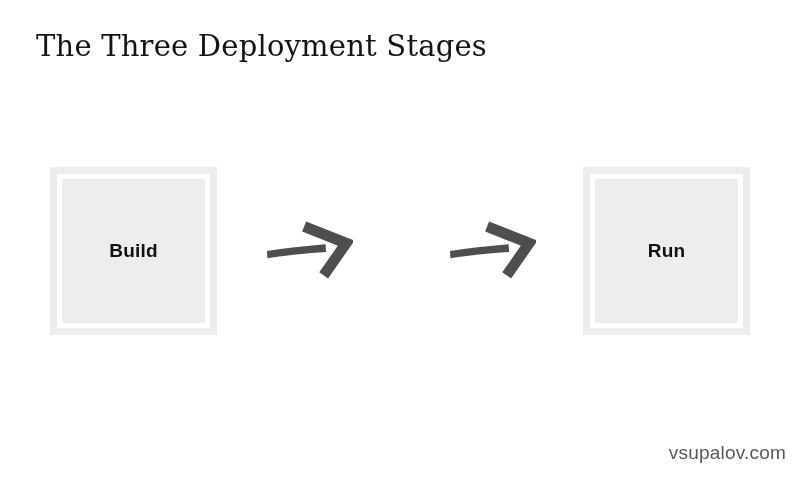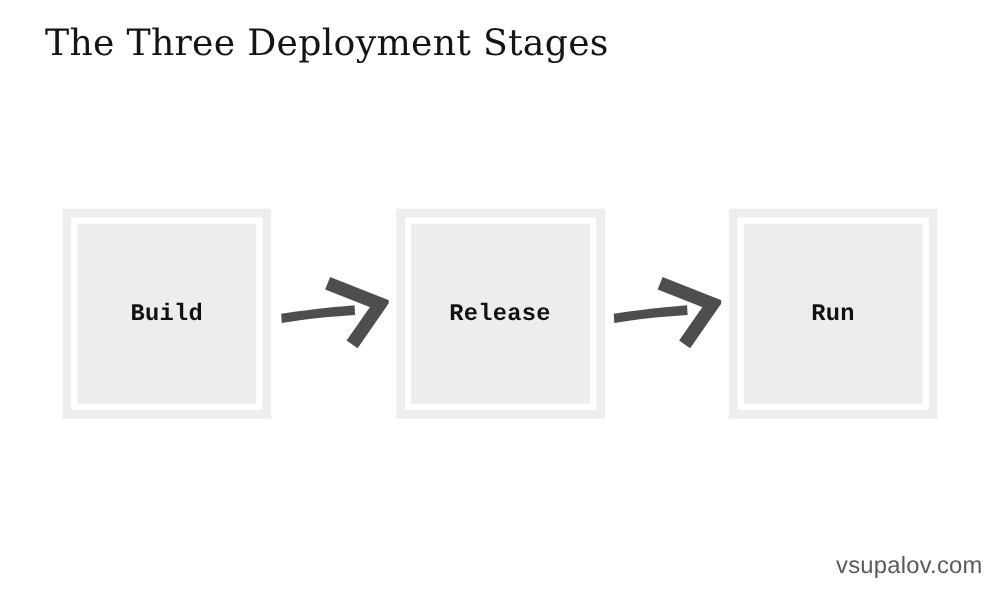--- a/index.html
+++ b/index.html
@@ -16,21 +16,21 @@
     position: relative;
     width: 800px;
     height: 480px;
     background: #ffffff;
     overflow: hidden;
     font-family: "Liberation Sans", sans-serif;
   }
   .title {
     position: absolute;
     left: 36px;
-    top: 16px;
+    top: 28px;
     font-family: "DejaVu Serif", serif;
     font-weight: 500;
     font-size: 29px;
     line-height: 1.25;
     color: var(--title-text);
     letter-spacing: 0.2px;
     white-space: nowrap;
   }
   .flow {
     position: absolute;
@@ -56,21 +56,20 @@
     border: 5px solid var(--box-ring);
     display: flex;
     align-items: center;
     justify-content: center;
   }
   .stage-label {
     font-size: 19px;
     font-weight: 700;
     color: var(--label-text);
     letter-spacing: 0.2px;
-    font-family: Liberation Mono, monospace;
   }
   .arrow-cell {
     flex: 1 1 auto;
     display: flex;
     align-items: center;
     justify-content: center;
   }
   .arrow-cell svg {
     width: 88px;
     height: 62px;
@@ -108,25 +107,20 @@
     </div>
   </div>
 
   <div class="arrow-cell">
     <svg viewBox="0 0 90 62" aria-hidden="true">
       <path class="arrow-tail" d="M2,31 C20,28 40,26 62,24 L62.5,32 C40,33.5 20,35.5 2.5,38.5 Z"></path>
       <path class="arrow-head" d="M40,6 L83,23 L60,56"></path>
     </svg>
   </div>
 
-  <div class="stage-box">
-    <div class="stage-inner">
-      <span class="stage-label">Release</span>
-    </div>
-  </div>
 
   <div class="arrow-cell">
     <svg viewBox="0 0 90 62" aria-hidden="true">
       <path class="arrow-tail" d="M2,31 C20,28 40,26 62,24 L62.5,32 C40,33.5 20,35.5 2.5,38.5 Z"></path>
       <path class="arrow-head" d="M40,6 L83,23 L60,56"></path>
     </svg>
   </div>
 
   <div class="stage-box">
     <div class="stage-inner">

